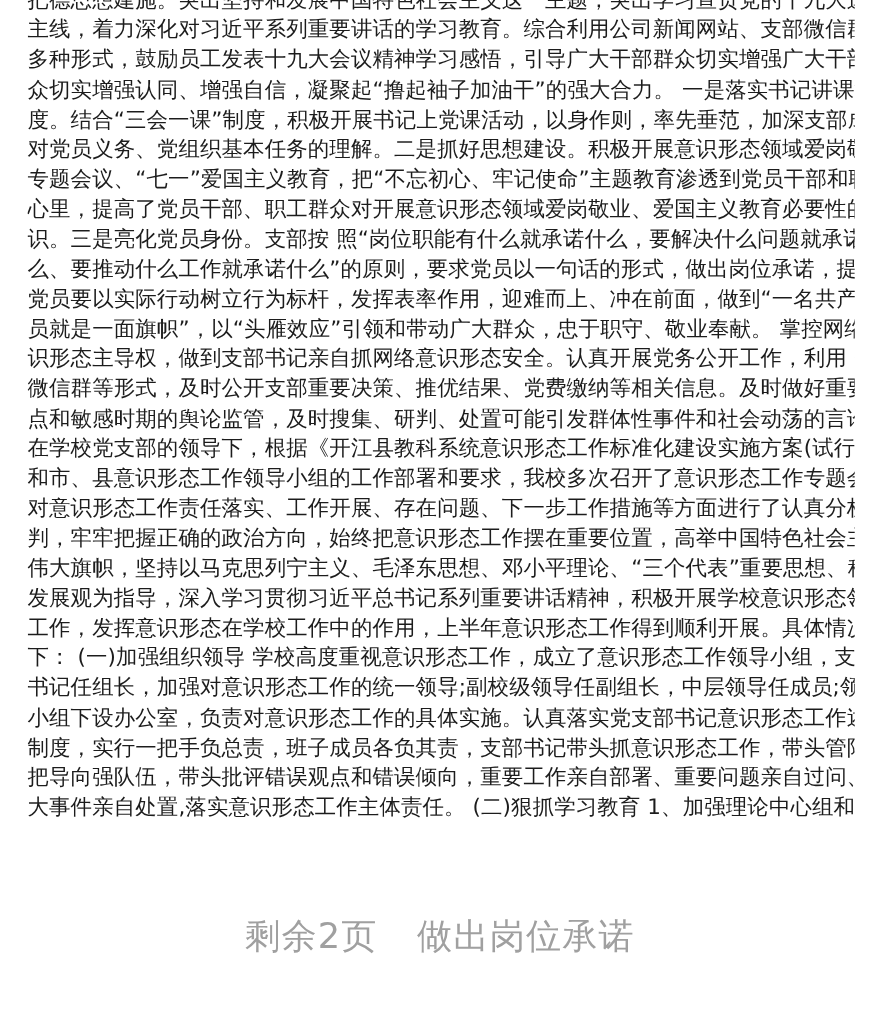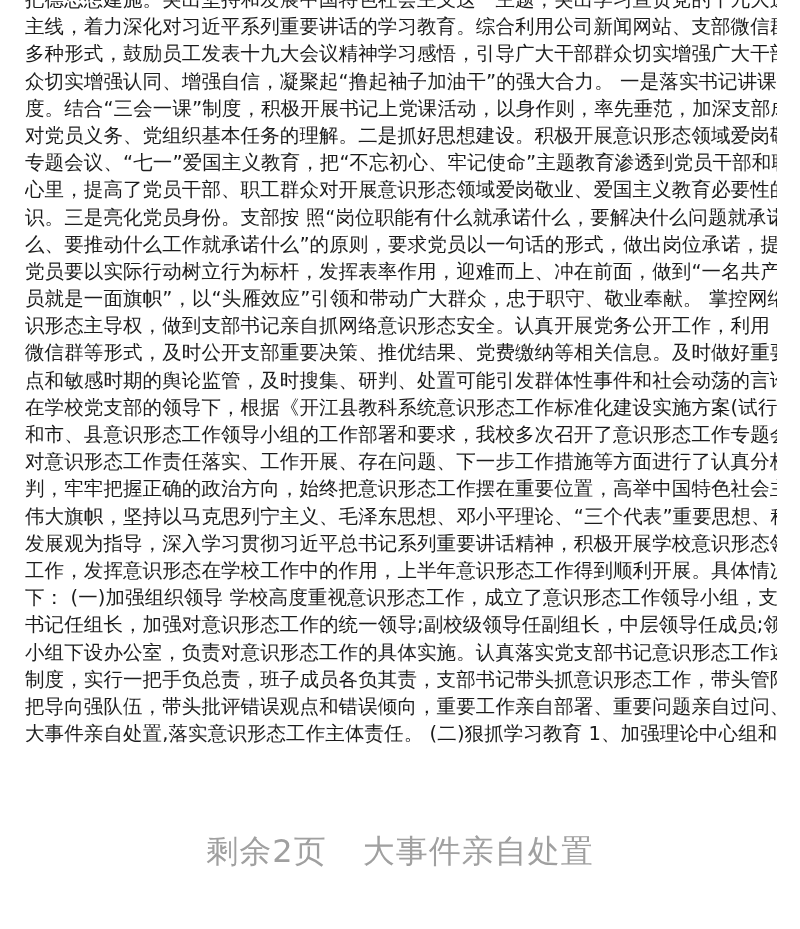--- a/index.html
+++ b/index.html
@@ -78,14 +78,14 @@
     <span class="doc-line">工作，发挥意识形态在学校工作中的作用，上半年意识形态工作得到顺利开展。具体情况如</span>
     <span class="doc-line">下： (一)加强组织领导 学校高度重视意识形态工作，成立了意识形态工作领导小组，支部</span>
     <span class="doc-line">书记任组长，加强对意识形态工作的统一领导;副校级领导任副组长，中层领导任成员;领导</span>
     <span class="doc-line">小组下设办公室，负责对意识形态工作的具体实施。认真落实党支部书记意识形态工作述职</span>
     <span class="doc-line">制度，实行一把手负总责，班子成员各负其责，支部书记带头抓意识形态工作，带头管阵地</span>
     <span class="doc-line">把导向强队伍，带头批评错误观点和错误倾向，重要工作亲自部署、重要问题亲自过问、重</span>
     <span class="doc-line last">大事件亲自处置,落实意识形态工作主体责任。 (二)狠抓学习教育 1、加强理论中心组和教</span>
   </div>
 
 <div class="remaining-banner">
-  <span>剩余2页</span><span class="gap"></span><span>大事件亲自处置</span>
+  <span>剩余2页</span><span class="gap"></span><span>做出岗位承诺</span>
 </div>
 
 </body></html>

